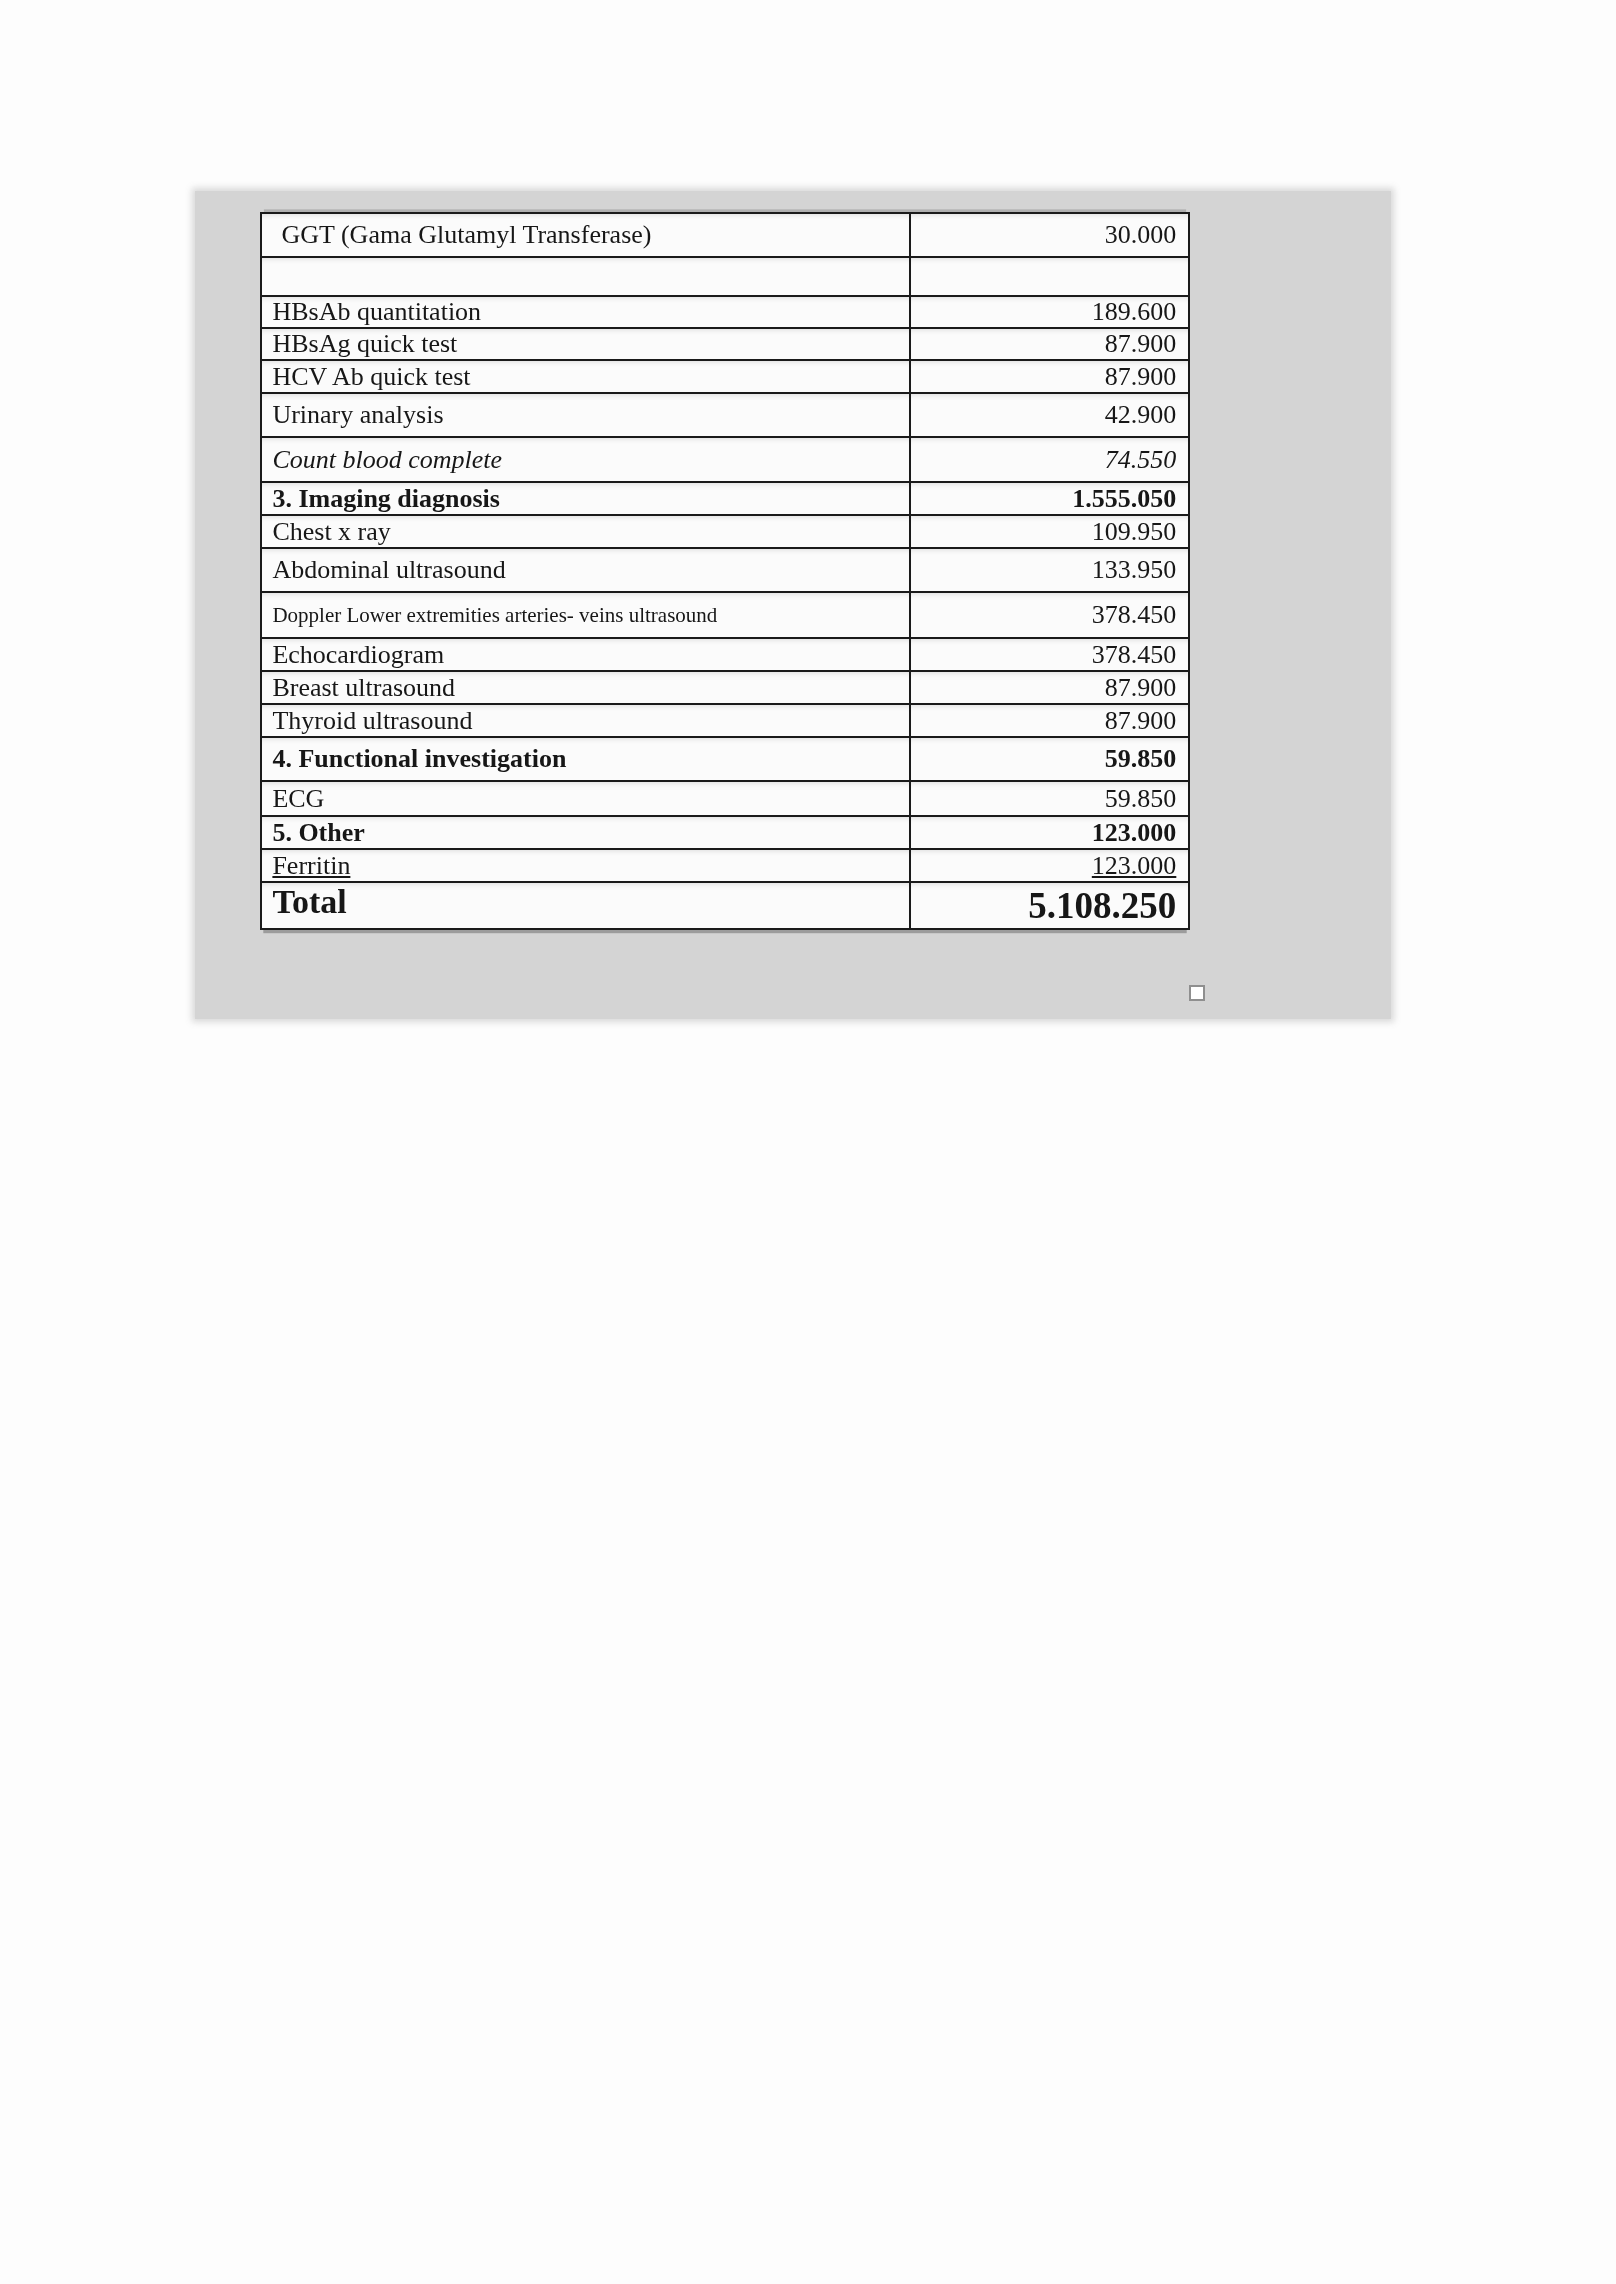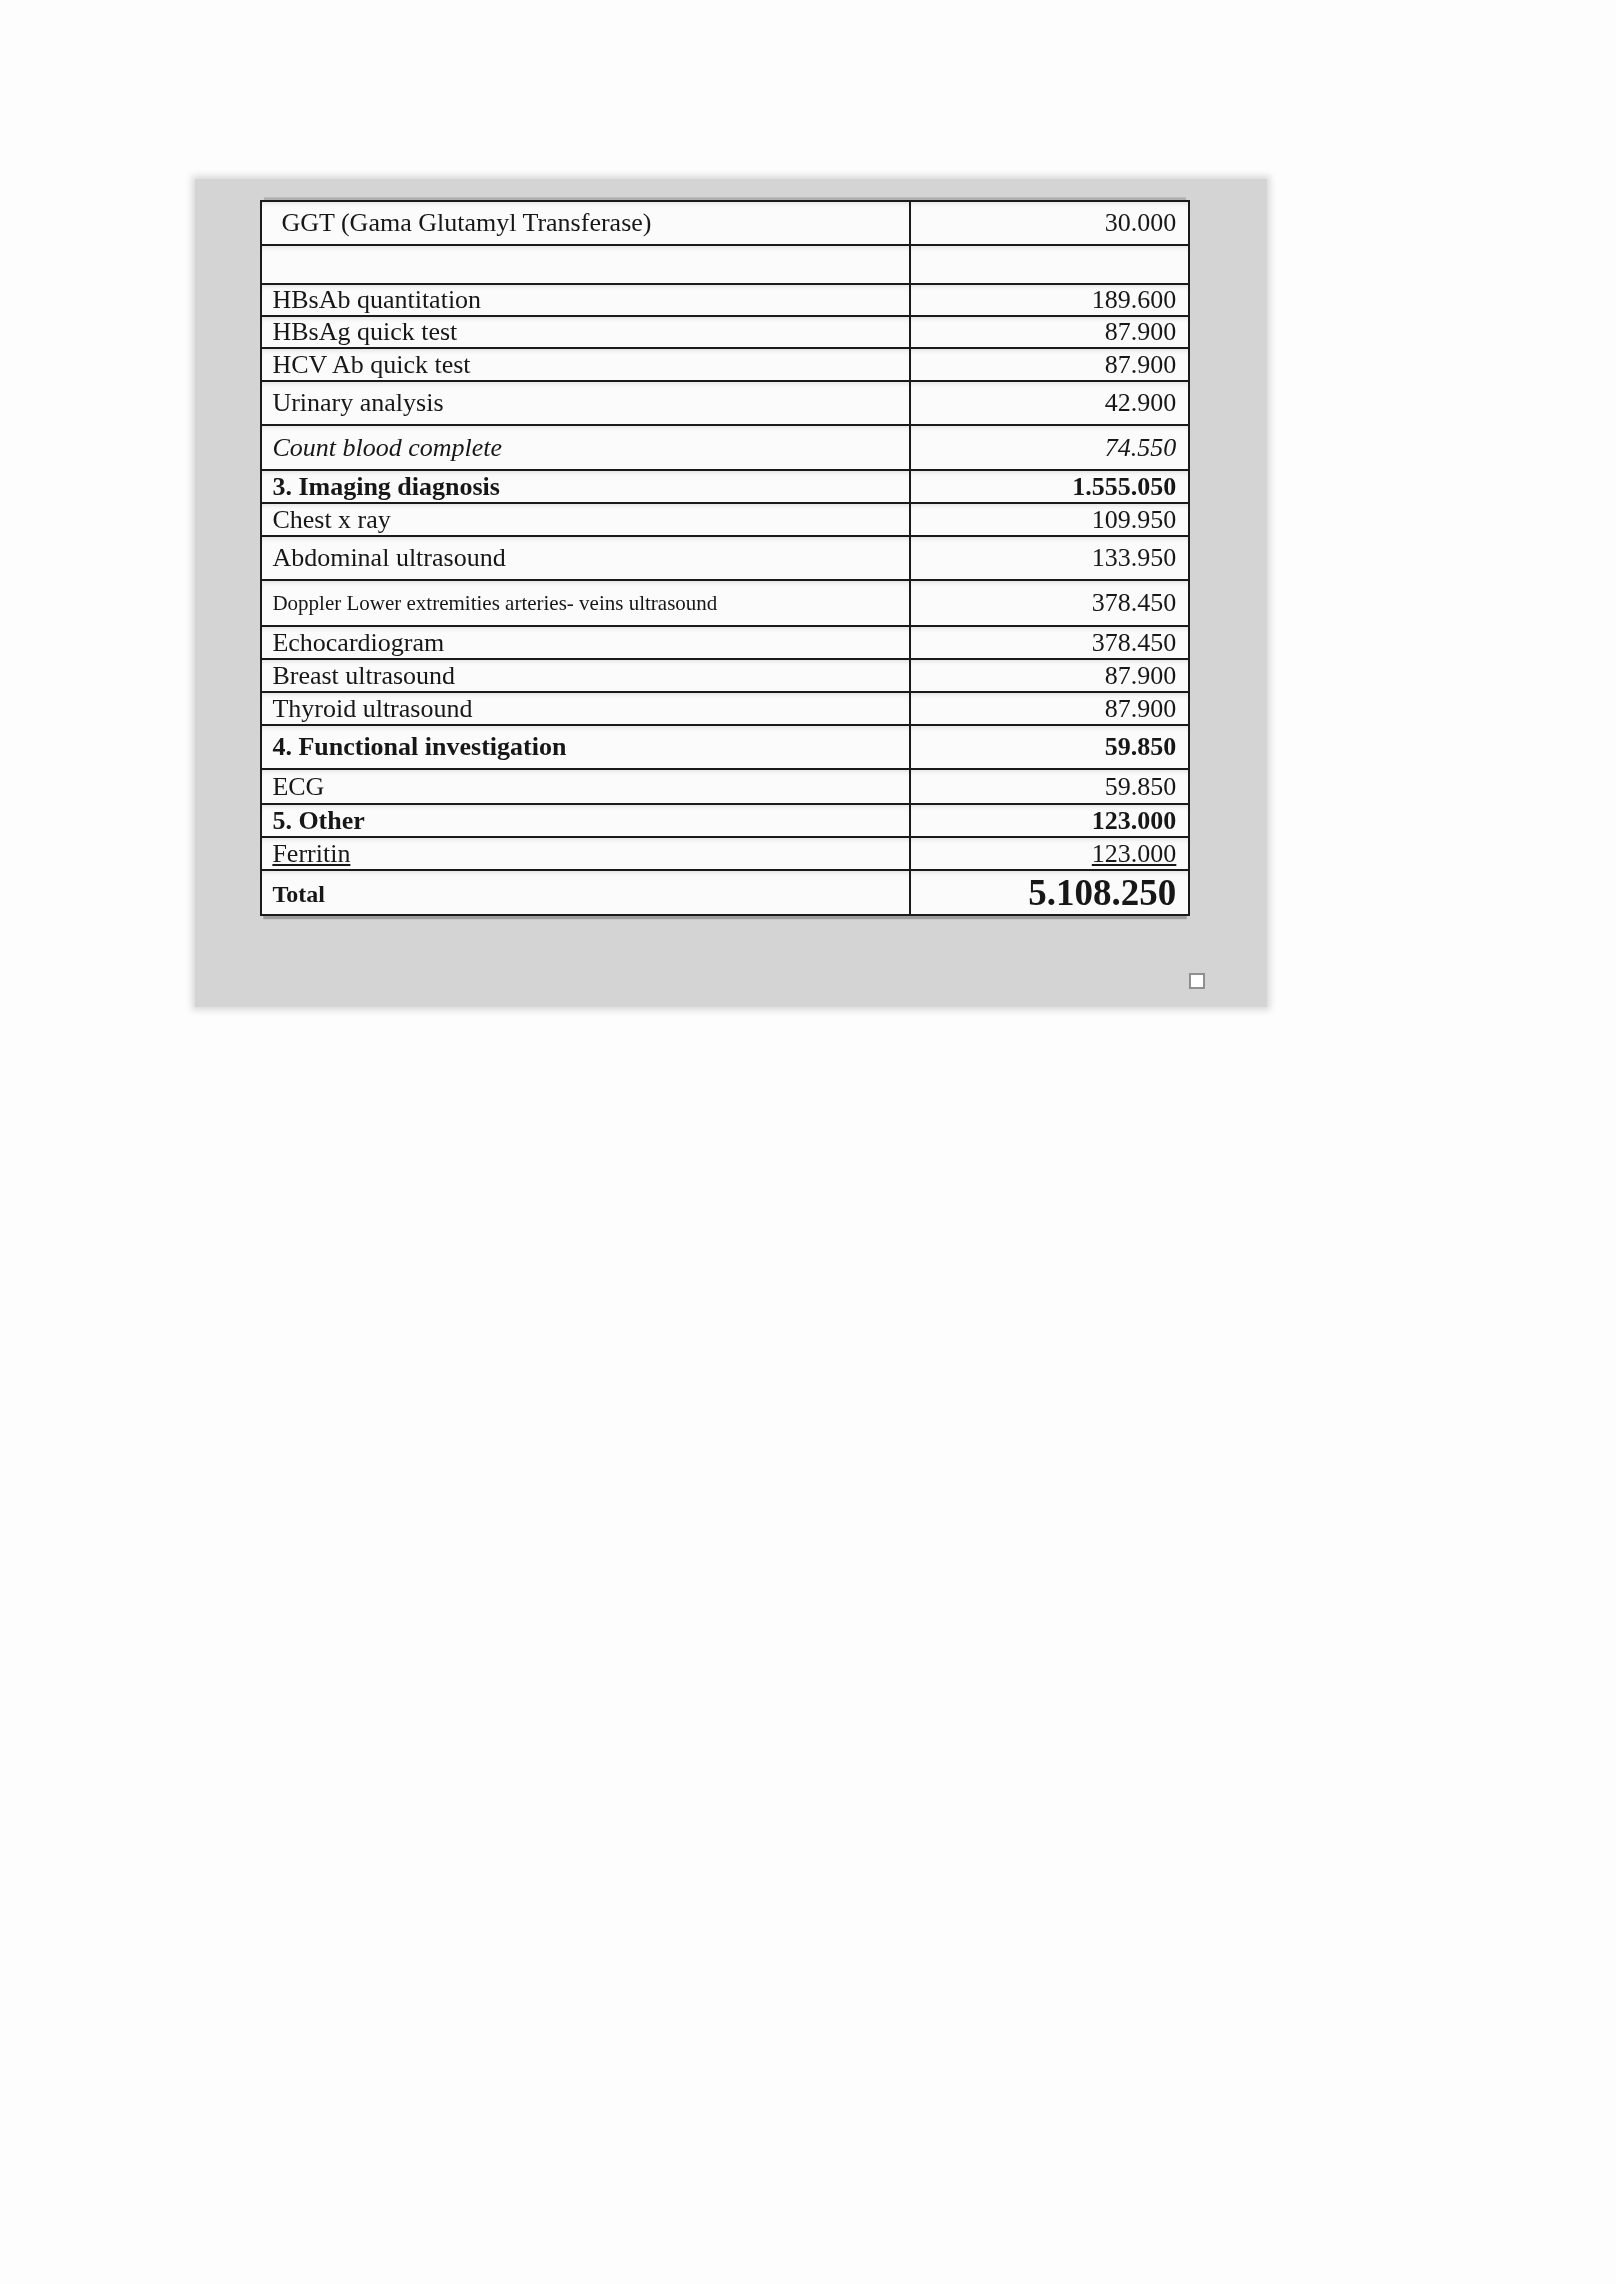--- a/index.html
+++ b/index.html
@@ -11,22 +11,22 @@
     height: 2284px;
     background: #fdfdfd;
     font-family: "Liberation Serif", "DejaVu Serif", serif;
     color: #171717;
     position: relative;
   }
   
   .scan-panel {
     position: absolute;
     left: 195px;
-    top: 179px;
-    width: 1072px;
+    top: 191px;
+    width: 1196px;
     height: 828px;
     background: #d4d4d4;
     box-shadow: 0 0 6.5px 2.6px rgba(212,212,212,0.9);
   }
   table.costs {
     position: absolute;
     left: 65px;   
     top: 21px;     
     width: 928px;
     border-collapse: collapse;
@@ -73,21 +73,21 @@
   tr:nth-child(16) { height: 35px; }
   tr:nth-child(17) { height: 33px; }
   tr:nth-child(18) { height: 33px; text-decoration: underline; }
   tr:nth-child(19) { height: 32px; margin-top: 36px; }
   tr:nth-child(20) { height: 74px; }
   
   tr.total td { border-top-width: 2.6px; }
   tr.total td.label {
     vertical-align: bottom;
     padding-bottom: 6.5px;
-    font-size: 24px;
+    font-size: 34px;
     font-weight: bold;
   }
   tr.total td.value {
     font-size: 37px;
     font-weight: bold;
   }
   
   .resize-square {
     position: absolute;
     left: 994px;  

